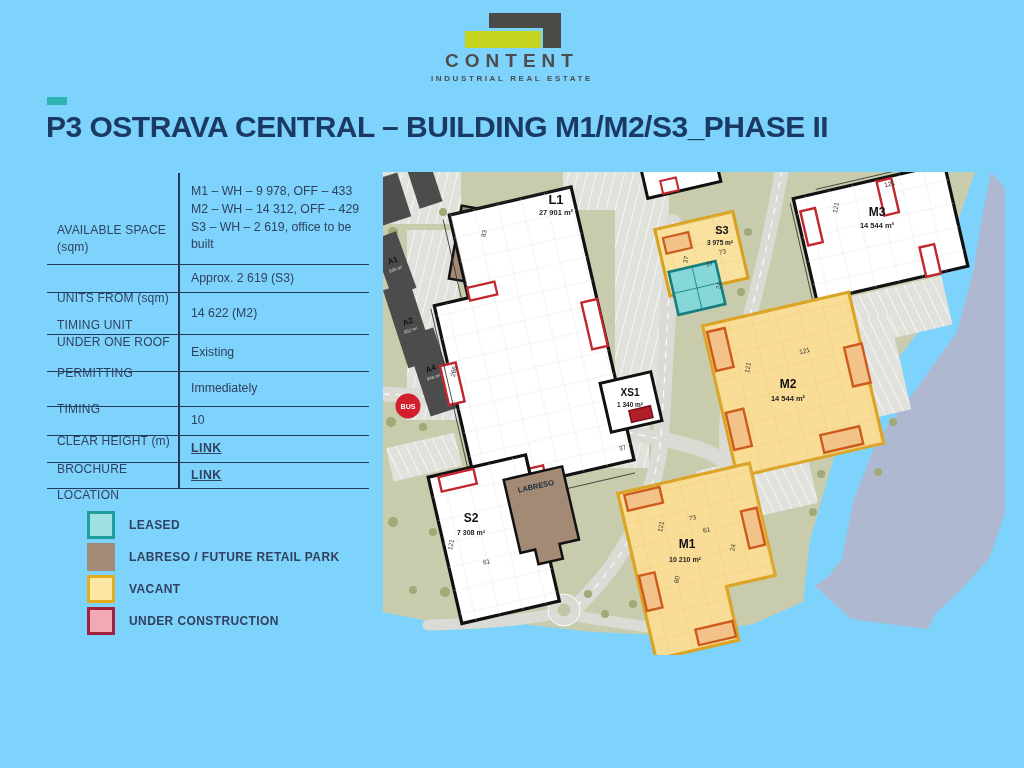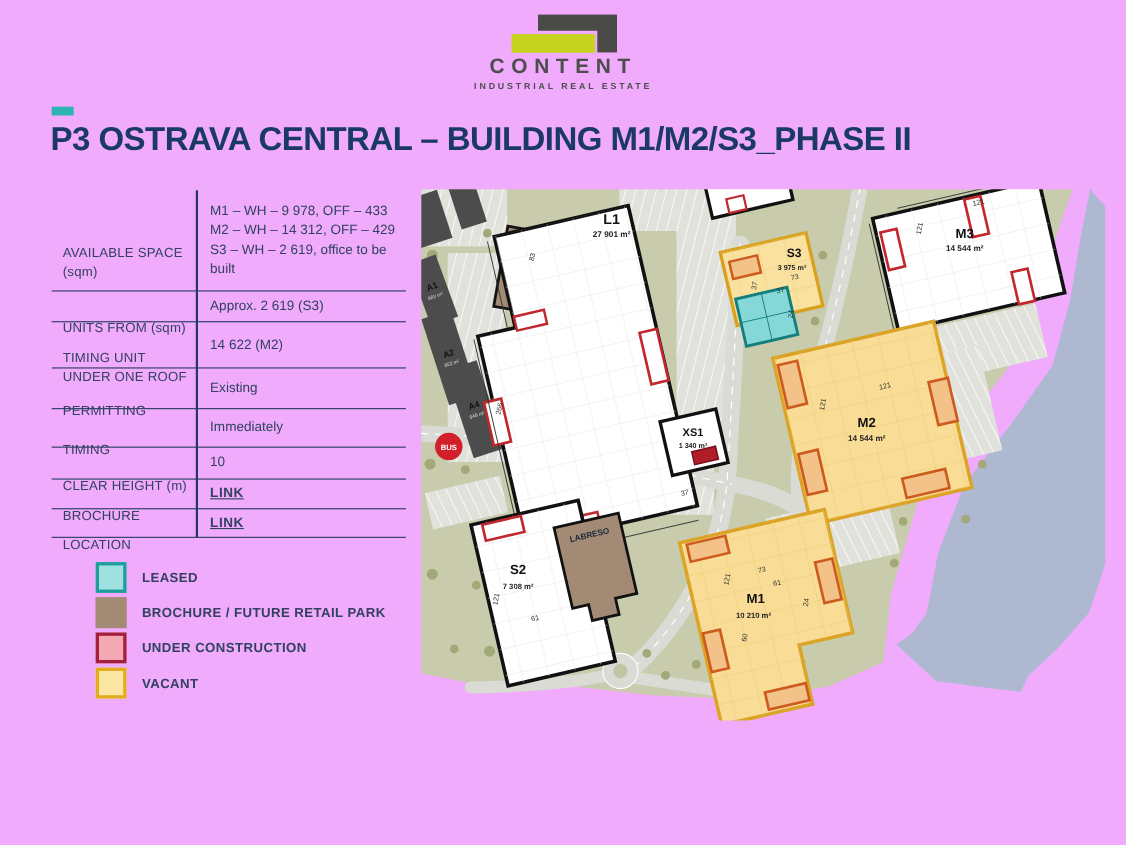--- a/index.html
+++ b/index.html
@@ -1,16 +1,16 @@
 <!DOCTYPE html>
 <html><head>
 <meta charset="utf-8">
 <style>
   html,body{margin:0;padding:0;background:#ffffff;}
-  #page{position:relative;width:1024px;height:768px;background:#f0abfc;overflow:hidden;
+  #page{position:relative;width:1024px;height:768px;background:#7dd3fc;overflow:hidden;
         font-family:"Liberation Sans","DejaVu Sans",sans-serif;}
 
   
   #logo{position:absolute;left:400px;top:0;width:224px;height:95px;}
   #logo .mark-dark{position:absolute;left:89px;top:13px;width:72px;height:35px;
       clip-path:polygon(0 0,100% 0,100% 100%,75% 100%,75% 43%,0 43%);background:#4a4a46;}
   #logo .mark-green{position:absolute;left:65px;top:31px;width:76px;height:17px;background:#c6d420;}
   #logo .name{position:absolute;left:0;top:50px;width:224px;text-align:center;
       font-size:19px;font-weight:bold;letter-spacing:6px;color:#4d4d4d;}
   #logo .tagline{position:absolute;left:0;top:74px;width:224px;text-align:center;
@@ -95,29 +95,29 @@
     </div>
   </div>
 
   <div id="legend">
     <div class="lg-item">
       <div class="lg-swatch" style="background: rgb(159, 224, 224); border-color: rgb(31, 156, 156);"></div>
       <div class="lg-label">LEASED</div>
     </div>
     <div class="lg-item">
       <div class="lg-swatch" style="background: rgb(162, 138, 117); border-color: rgb(162, 138, 117);"></div>
-      <div class="lg-label">BROCHURE / FUTURE RETAIL PARK</div>
+      <div class="lg-label">LABRESO / FUTURE RETAIL PARK</div>
+    </div>
+    <div class="lg-item">
+      <div class="lg-swatch" style="background: rgb(251, 231, 163); border-color: rgb(226, 172, 31);"></div>
+      <div class="lg-label">VACANT</div>
     </div>
     <div class="lg-item">
       <div class="lg-swatch" style="background: rgb(242, 169, 180); border-color: rgb(162, 31, 61);"></div>
       <div class="lg-label">UNDER CONSTRUCTION</div>
-    </div>
-    <div class="lg-item">
-      <div class="lg-swatch" style="background: rgb(251, 231, 163); border-color: rgb(226, 172, 31);"></div>
-      <div class="lg-label">VACANT</div>
     </div>
   </div>
 
   <div id="map">
   <svg width="622" height="483" viewBox="0 0 622 483">
     <defs>
       <pattern id="pk" width="9" height="16" patternUnits="userSpaceOnUse" patternTransform="rotate(14)">
         <rect width="9" height="16" fill="#e1e2dc"></rect>
             <line x1="0" y1="0" x2="0" y2="16" stroke="#ffffff" stroke-width="1.4"></line>
       </pattern>

